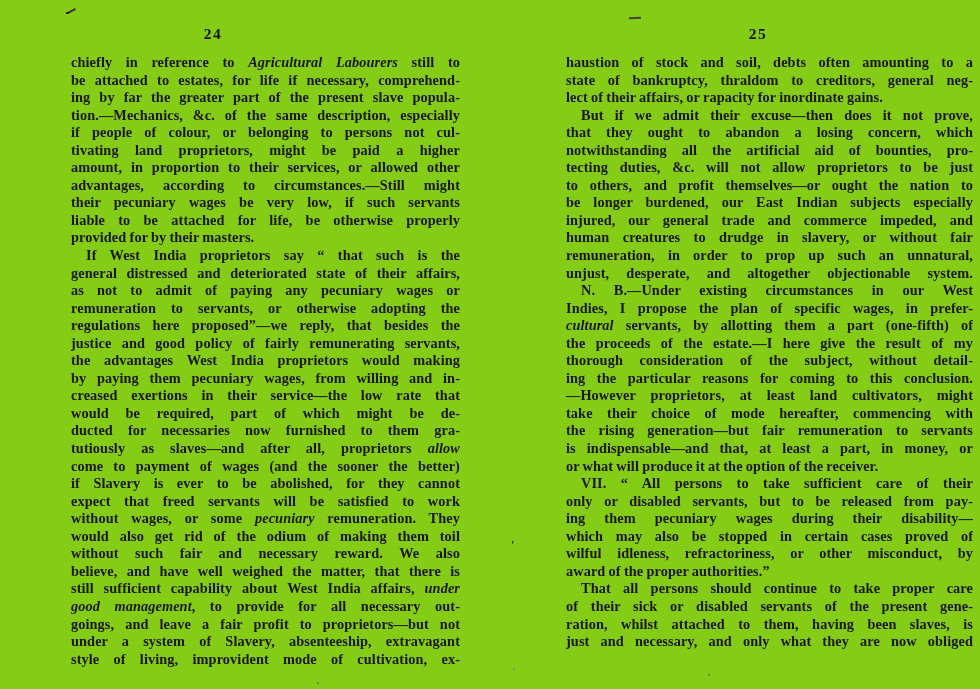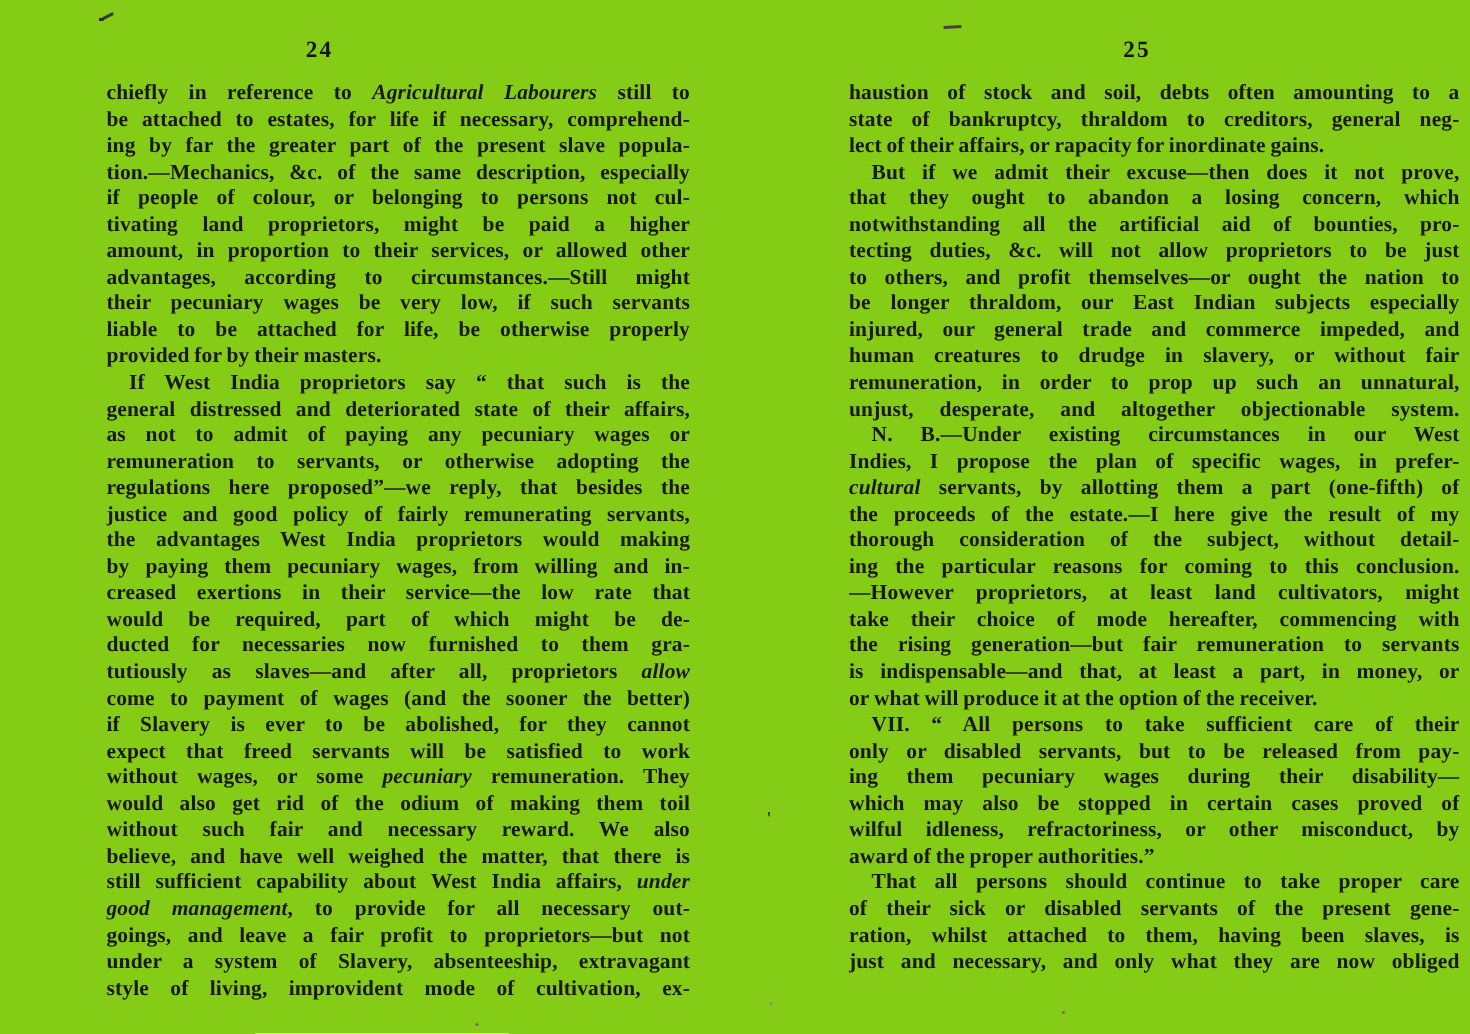--- a/index.html
+++ b/index.html
@@ -131,21 +131,21 @@
 
   <div id="right-page-text" class="page-text">
       <div class="line">haustion of stock and soil, debts often amounting to a</div>
       <div class="line">state of bankruptcy, thraldom to creditors, general neg-</div>
       <div class="line pend">lect of their affairs, or rapacity for inordinate gains.</div>
       <div class="line indent">But if we admit their excuse—then does it not prove,</div>
       <div class="line">that they ought to abandon a losing concern, which</div>
       <div class="line">notwithstanding all the artificial aid of bounties, pro-</div>
       <div class="line">tecting duties, &amp;c. will not allow proprietors to be just</div>
       <div class="line">to others, and profit themselves—or ought the nation to</div>
-      <div class="line">be longer thraldom, our East Indian subjects especially</div>
+      <div class="line">be longer burdened, our East Indian subjects especially</div>
       <div class="line">injured, our general trade and commerce impeded, and</div>
       <div class="line">human creatures to drudge in slavery, or without fair</div>
       <div class="line">remuneration, in order to prop up such an unnatural,</div>
       <div class="line">unjust, desperate, and altogether objectionable system.</div>
       <div class="line indent">N. B.—Under existing circumstances in our West</div>
       <div class="line">Indies, I propose the plan of specific wages, in prefer-</div>
       <div class="line"><i>cultural</i> servants, by allotting them a part (one-fifth) of</div>
       <div class="line">the proceeds of the estate.—I here give the result of my</div>
       <div class="line">thorough consideration of the subject, without detail-</div>
       <div class="line">ing the particular reasons for coming to this conclusion.</div>

